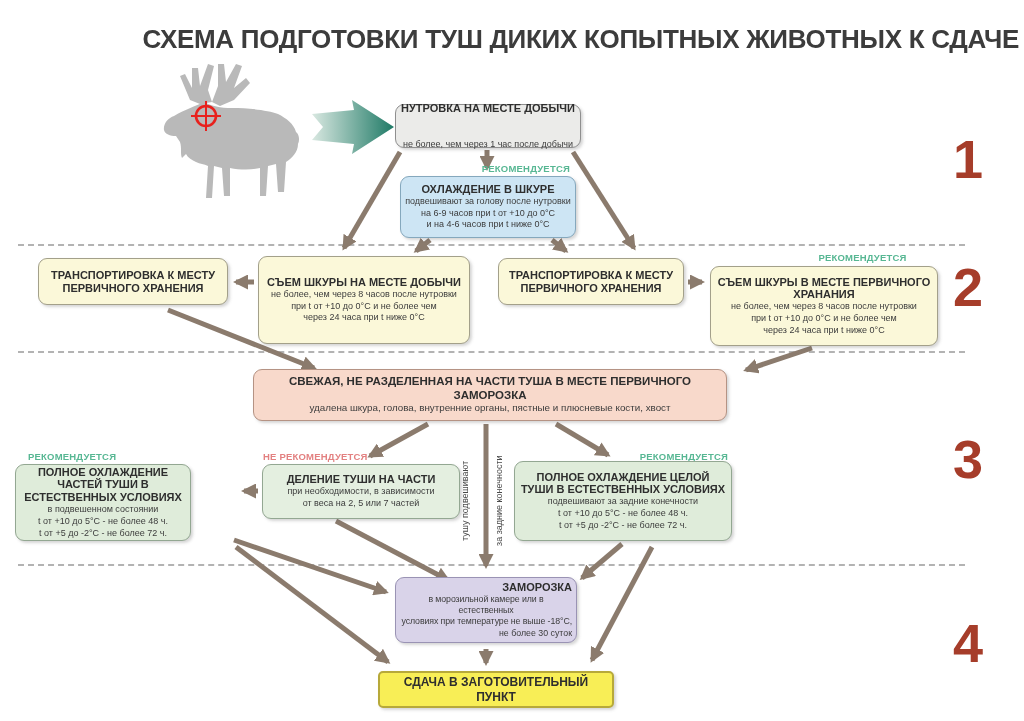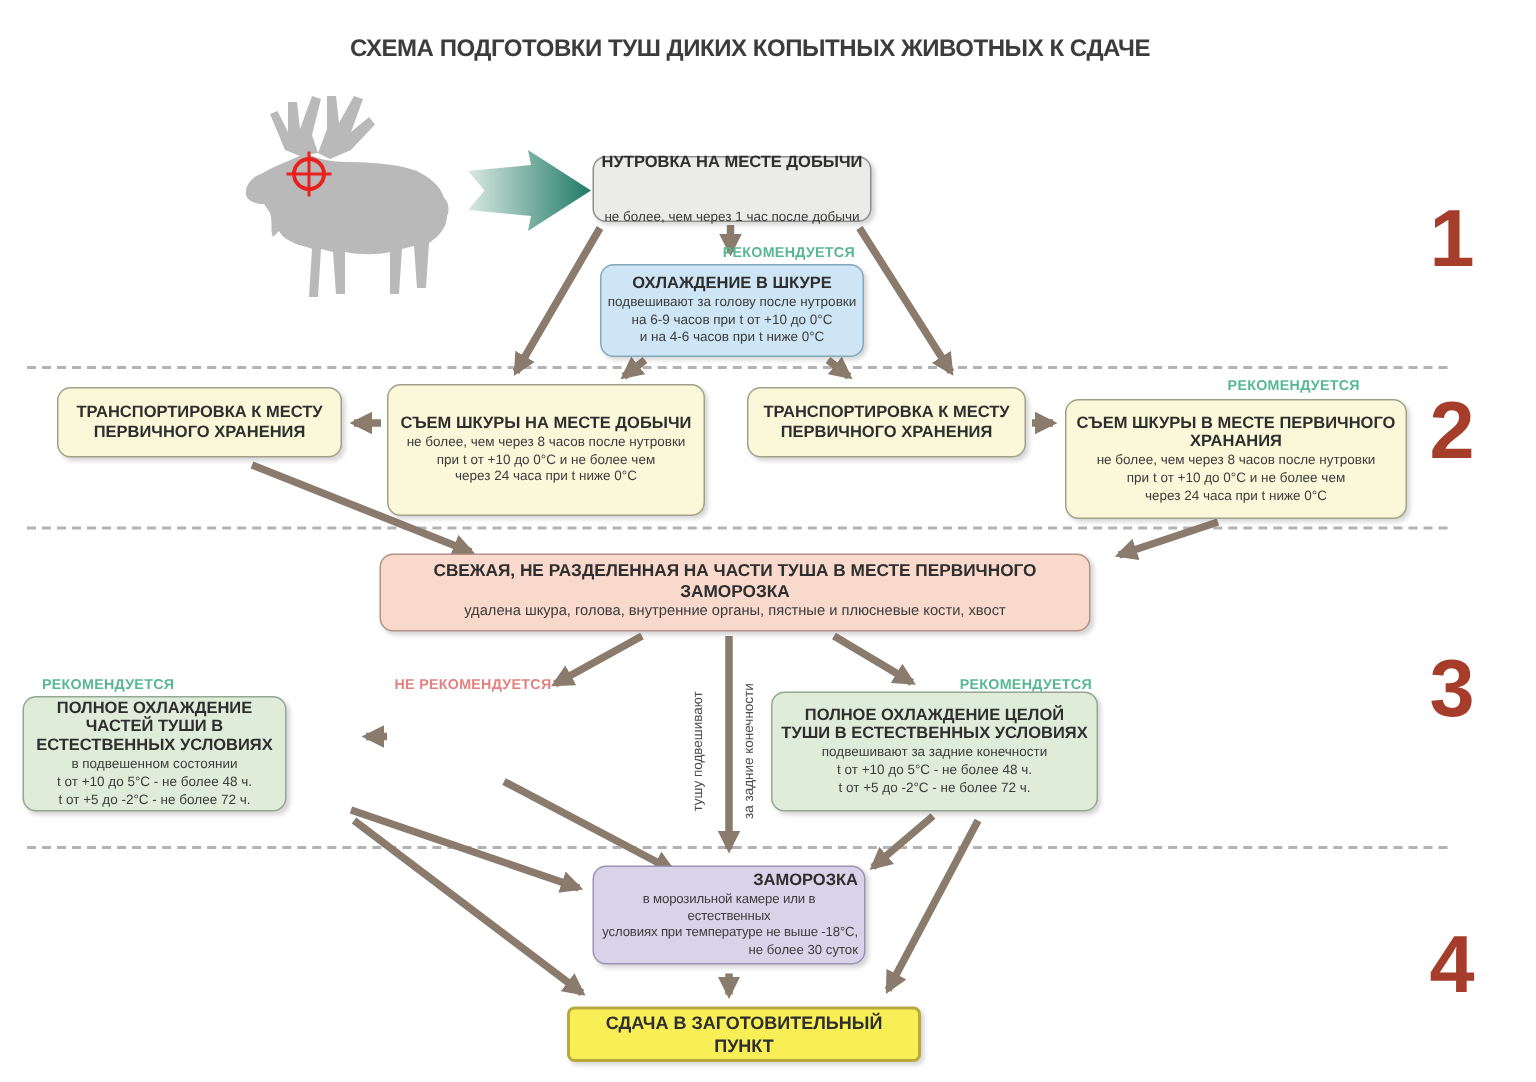--- a/index.html
+++ b/index.html
@@ -1,22 +1,22 @@
 <!DOCTYPE html>
 <html><head>
 <meta charset="utf-8">
 <style>
   html,body{margin:0;padding:0;background:#fff;}
   #stage{
     position:relative;width:1024px;height:721px;background:#ffffff;overflow:hidden;
     font-family:"Liberation Sans", sans-serif;color:#3a3a3a;
   }
   .title{
-    position:absolute;top:24px;left:0;width:1000px;text-align:center;
-    font-size:16px;font-weight:bold;color:#3c3c3c;letter-spacing:-0.3px;
+    position:absolute;top:24px;left:0;width:1000px;text-align:right;
+    font-size:26px;font-weight:bold;color:#3c3c3c;letter-spacing:-0.3px;padding-left:19px;
   }
   .box{
     position:absolute;box-sizing:border-box;border-radius:9px;
     display:flex;flex-direction:column;justify-content:center;align-items:center;
     padding:3px 4px;text-align:center;
     box-shadow:2px 2px 3px rgba(90,90,90,0.25);
   }
   .bt{font-size:11px;font-weight:bold;color:#2e2e2e;line-height:1.18;}
   .bl{font-size:9px;color:#3c3c3c;line-height:1.3;}
   .gray  {background:#ebebe9;border:1.5px solid #8f8f8f;gap:24px;}
@@ -157,20 +157,25 @@
   <div class="flag bad" style="left:263px;top:451px;width:200px;text-align:left;">НЕ РЕКОМЕНДУЕТСЯ</div>
   <div class="flag good" style="left:600px;top:451px;width:128px;text-align:right;">РЕКОМЕНДУЕТСЯ</div>
 
   <div class="box green" style="left:15px;top:464px;width:176px;height:77px;">
     <div class="bt">ПОЛНОЕ ОХЛАЖДЕНИЕ ЧАСТЕЙ ТУШИ В ЕСТЕСТВЕННЫХ УСЛОВИЯХ</div>
     <div class="bl">в подвешенном состоянии</div>
     <div class="bl">t от +10 до 5°С - не более 48 ч.</div>
     <div class="bl">t от +5 до -2°С - не более 72 ч.</div>
   </div>
 
+  <div class="box green" style="left:262px;top:464px;width:198px;height:55px;background:#e4efe0;">
+    <div class="bt">ДЕЛЕНИЕ ТУШИ НА ЧАСТИ</div>
+    <div class="bl">при необходимости, в зависимости</div>
+    <div class="bl">от веса на 2, 5 или 7 частей</div>
+  </div>
 
   <div class="box green" style="left:514px;top:461px;width:218px;height:80px;">
     <div class="bt">ПОЛНОЕ ОХЛАЖДЕНИЕ ЦЕЛОЙ ТУШИ В ЕСТЕСТВЕННЫХ УСЛОВИЯХ</div>
     <div class="bl">подвешивают за задние конечности</div>
     <div class="bl">t от +10 до 5°С - не более 48 ч.</div>
     <div class="bl">t от +5 до -2°С - не более 72 ч.</div>
   </div>
 
   <div class="box purple" style="left:395px;top:577px;width:182px;height:66px;align-items:flex-end;">
     <div class="bt">ЗАМОРОЗКА</div>

